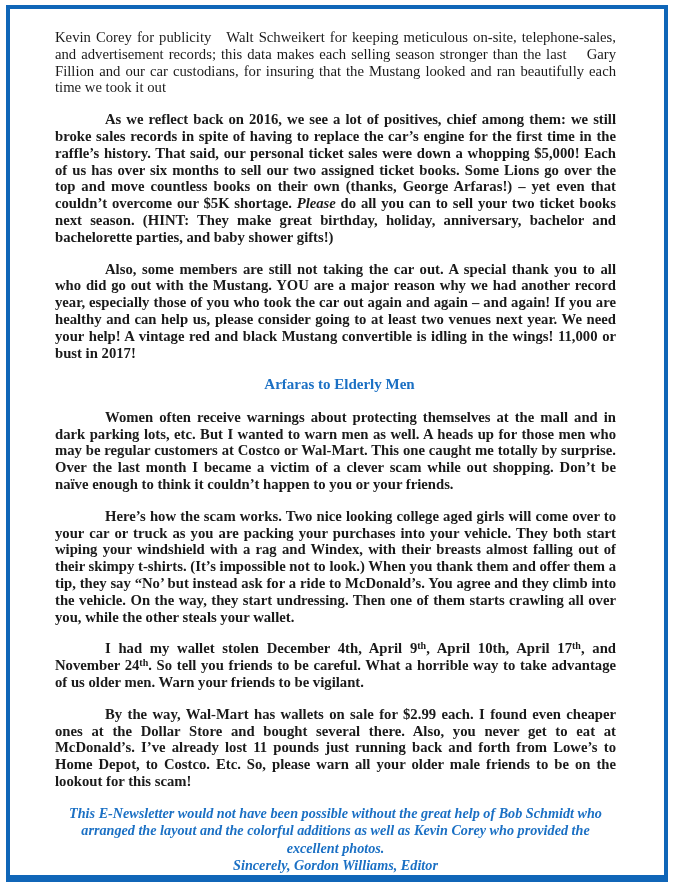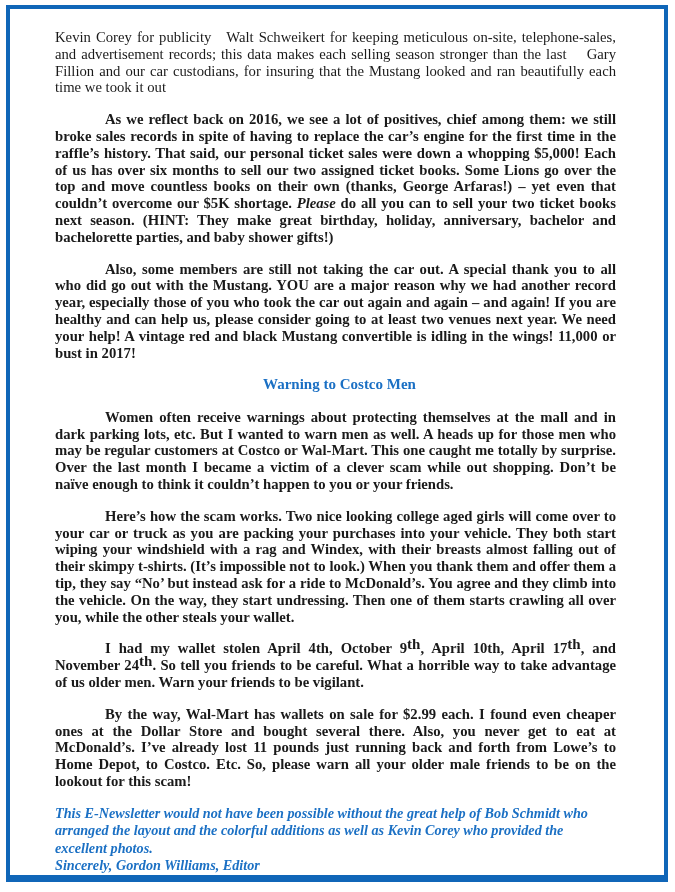--- a/index.html
+++ b/index.html
@@ -24,34 +24,34 @@
     position: absolute; left: 55px; top: 29px; width: 569px;
     color: var(--text-color);
   }
   .content p {
     margin: 0 8px 15px 0;
     font-size: 14.7px;
     line-height: 16.8px;
     text-align: justify;
   }
   .content p.indent { text-indent: 50px; font-weight: bold; }
-  .content p sup { font-size: 15px; line-height: 0; vertical-align: 4px; }
+  .content p sup { font-size: 10px; line-height: 0; vertical-align: 4px; }
   .heading {
     color: var(--accent-blue);
     font-weight: bold;
     text-align: center;
     font-size: 15px;
     line-height: 17.5px;
     margin: 0 0 15px 0;
   }
   .content p.footer {
     color: var(--accent-blue);
     font-weight: bold;
     font-style: italic;
-    text-align: left;
+    text-align: center;
     font-size: 14.2px;
     line-height: 17.5px;
   }
   .content p.no-gap { margin-bottom: 0; }
   .content p.callout {
     color: var(--callout-red);
     font-weight: bold;
     text-align: right;
     font-size: 15px;
     line-height: 17.5px;
@@ -61,23 +61,23 @@
 </head>
 <body>
 
 <div class="page">
   <div class="frame"></div>
   <div class="content" id="doc-content">
       <p class=""><span>Kevin Corey for publicity&nbsp;&nbsp; Walt Schweikert for keeping meticulous on-site, telephone-sales, and advertisement records; this data makes each selling season stronger than the last&nbsp;&nbsp;&nbsp; Gary Fillion and our car custodians, for insuring that the Mustang looked and ran beautifully each time we took it out</span></p>
       <p class="indent"><span>As we reflect back on 2016, we see a lot of positives, chief among them: we still broke sales records in spite of having to replace the car’s engine for the first time in the raffle’s history.  That said, our personal ticket sales were down a whopping $5,000!  Each of us has over six months to sell our two assigned ticket books.  Some Lions go over the top and move countless books on their own (thanks, George Arfaras!) – yet even that couldn’t overcome our $5K shortage.  </span><i>Please</i><span> do all you can to sell your two ticket books next season. (HINT: They make great birthday, holiday, anniversary, bachelor and bachelorette parties, and baby shower gifts!)</span></p>
       <p class="indent"><span>Also, some members are still not taking the car out.  A special thank you to all who did go out with the Mustang.  YOU are a major reason why we had another record year, especially those of you who took the car out again and again – and again!  If you are healthy and can help us, please consider going to at least two venues next year.  We need your help!  A vintage red and black Mustang convertible is idling in the wings!  11,000 or bust in 2017!</span></p>
       <div class="heading">
-        <div>Warning to Costco Men</div>
+        <div>Arfaras to Elderly Men</div>
       </div>
       <p class="indent"><span>Women often receive warnings about protecting themselves at the mall and in dark parking lots, etc.  But I wanted to warn men as well.  A heads up for those men who may be regular customers at Costco or Wal-Mart.  This one caught me totally by surprise.  Over the last month I became a victim of a clever scam while out shopping.  Don’t be naïve enough to think it couldn’t happen to you or your friends.</span></p>
       <p class="indent"><span>Here’s how the scam works.  Two nice looking college aged girls will come over to your car or truck as you are packing your purchases into your vehicle.  They both start wiping your windshield with a rag and Windex, with their breasts almost falling out of their skimpy t-shirts.  (It’s impossible not to look.)  When you thank them and offer them a tip, they say “No’ but instead ask for a ride to McDonald’s.  You agree and they climb into the vehicle.  On the way, they start undressing.  Then one of them starts crawling all over you, while the other steals your wallet.</span></p>
-      <p class="indent"><span>I had my wallet stolen April 4th, October 9</span><sup>th</sup><span>, April 10th, April 17</span><sup>th</sup><span>, and November 24</span><sup>th</sup><span>.  So tell you friends to be careful.  What a horrible way to take advantage of us older men.  Warn your friends to be vigilant.</span></p>
+      <p class="indent"><span>I had my wallet stolen December 4th, April 9</span><sup>th</sup><span>, April 10th, April 17</span><sup>th</sup><span>, and November 24</span><sup>th</sup><span>.  So tell you friends to be careful.  What a horrible way to take advantage of us older men.  Warn your friends to be vigilant.</span></p>
       <p class="indent"><span>By the way, Wal-Mart has wallets on sale for $2.99 each.  I found even cheaper ones at the Dollar Store and bought several there.  Also, you never get to eat at McDonald’s.  I’ve already lost 11 pounds just running back and forth from Lowe’s to Home Depot, to Costco. Etc. So, please warn all your older male friends to be on the lookout for this scam!</span></p>
       <p class="footer no-gap"><span>This E-Newsletter would not have been possible without the great help of Bob Schmidt who arranged the layout and the colorful additions as well as Kevin Corey who provided the excellent photos.</span></p>
       <p class="footer"><span>Sincerely, Gordon Williams, Editor</span></p>
       <p class="callout"><span>Check out the photos from the Bell Ringing &amp; the Holiday Party on the next page . .</span></p>
     </div>
 </div>
 
 </body></html>

